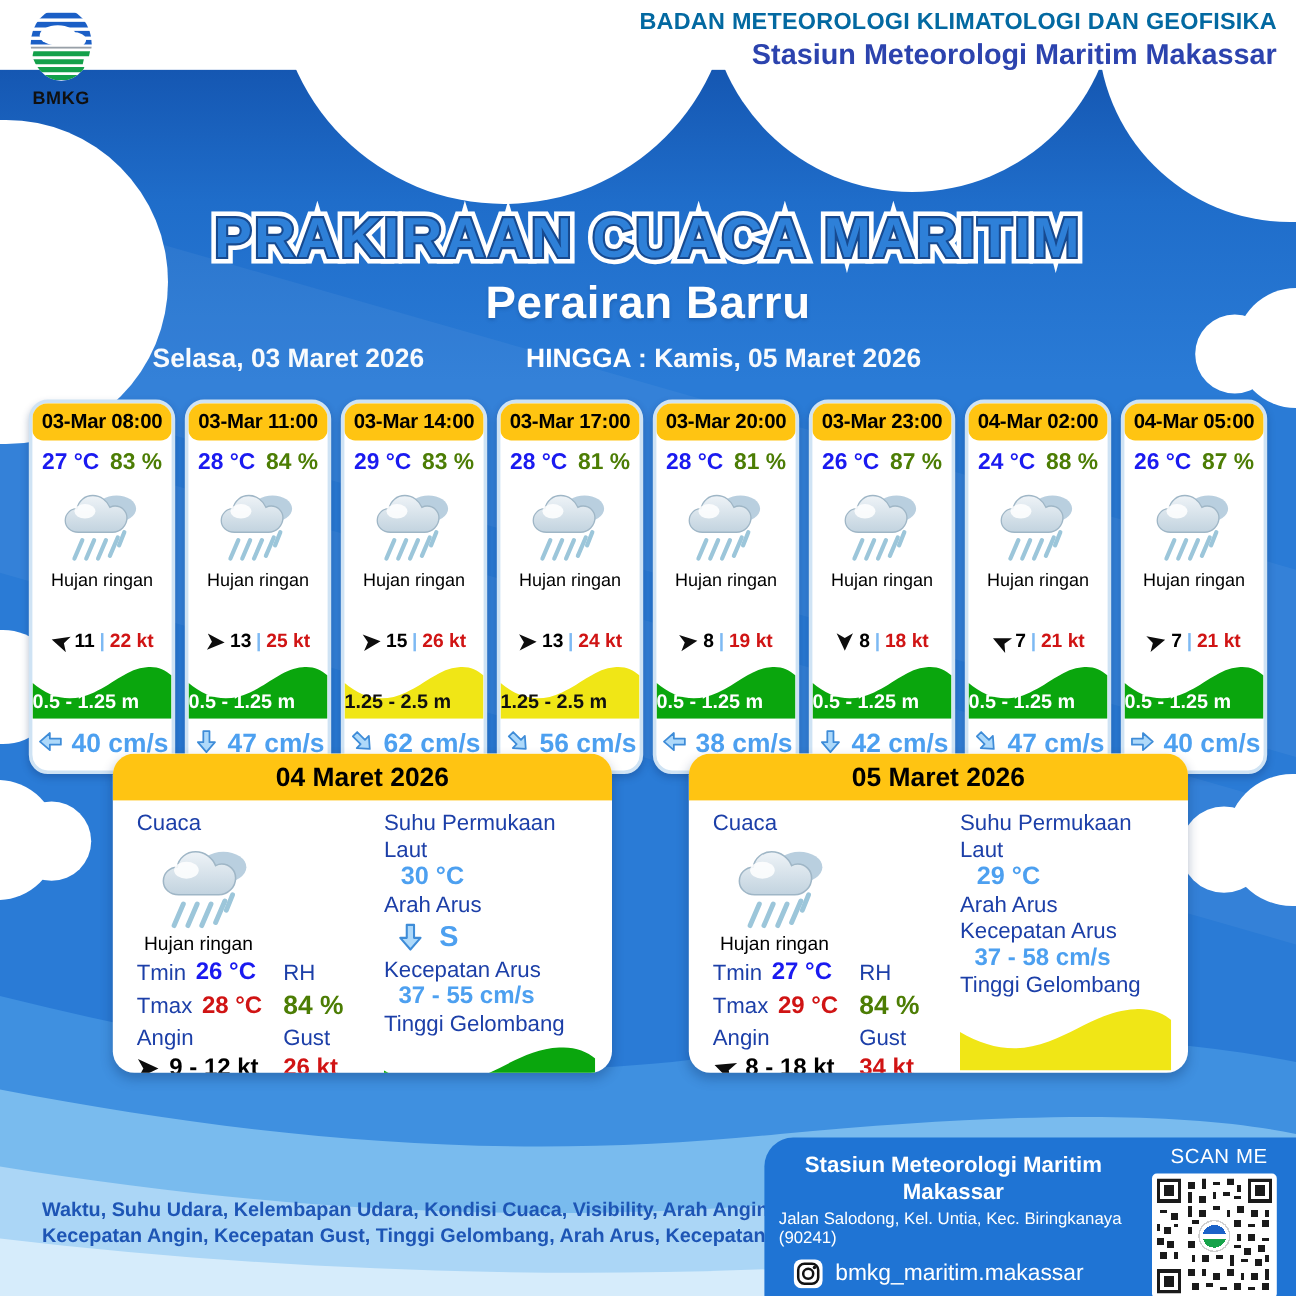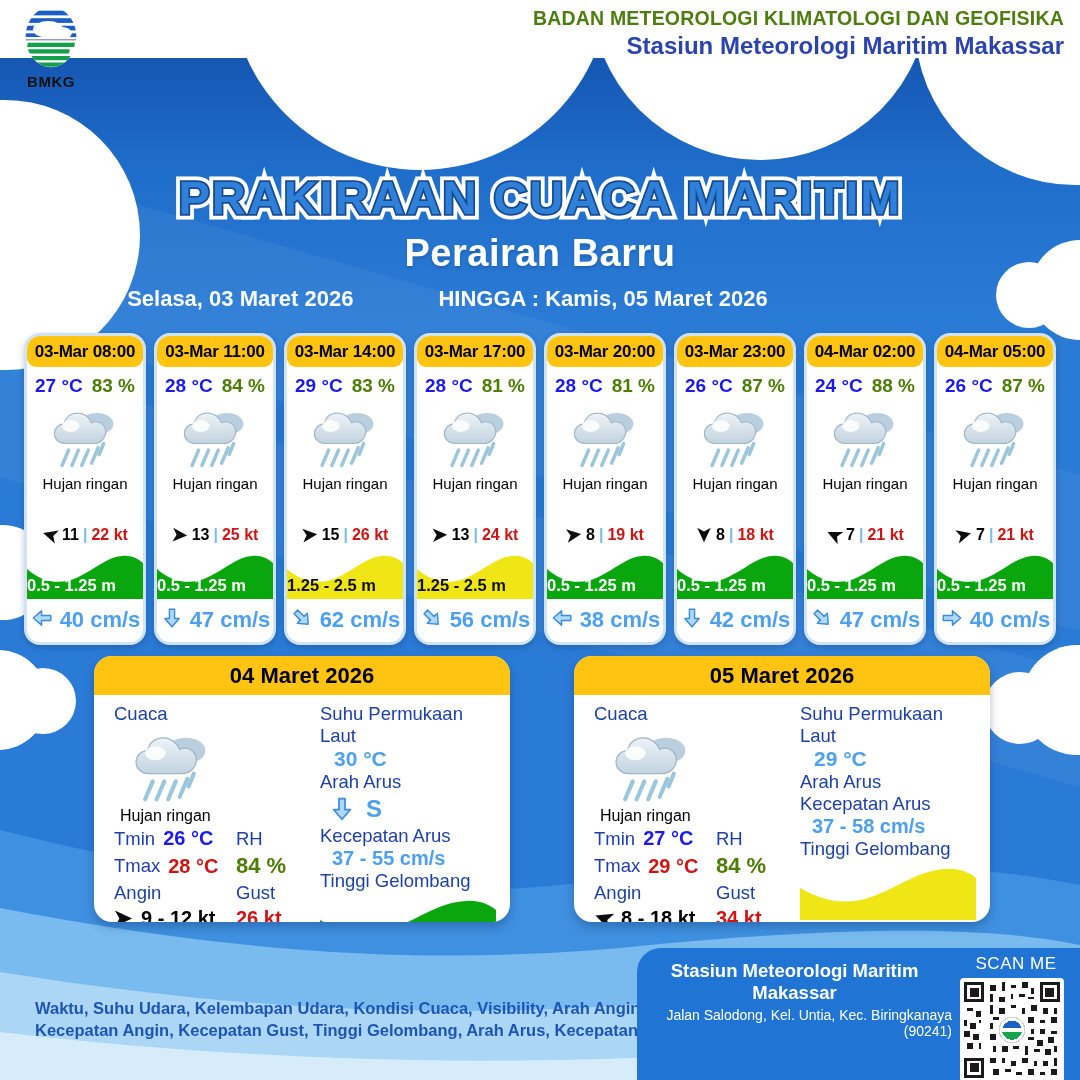--- a/index.html
+++ b/index.html
@@ -15,21 +15,21 @@
   .s2{width:1500px;height:110px;left:-140px;top:540px;transform:rotate(16deg);}
   .scallop,.cloud{position:absolute;background:#fff;border-radius:50%;}
   .topstrip{position:absolute;left:0;top:0;width:1080px;height:58px;background:#fff;}
 
   .bottomwaves{position:absolute;left:0;top:800px;width:1080px;height:280px;}
 
   
   .logo{position:absolute;left:18px;top:5px;width:66px;text-align:center;}
   .logo-label{font-weight:bold;font-size:15px;color:#101010;letter-spacing:.5px;margin-top:-2px;}
   .agency{position:absolute;right:16px;top:7px;text-align:right;}
-  .agency .l1{font-size:19.5px;font-weight:bold;color:#4d7c0f;letter-spacing:.2px;}
+  .agency .l1{font-size:19.5px;font-weight:bold;color:#0369a1;letter-spacing:.2px;}
   .agency .l2{font-size:24px;font-weight:bold;color:#2c43ae;margin-top:2px;}
 
   
   .title{position:absolute;left:0;right:0;top:170px;text-align:center;
          font-weight:bold;font-size:47px;letter-spacing:2px;}
   .title .back{position:absolute;left:0;right:0;top:0;color:#fff;
         -webkit-text-stroke:11px #ffffff;
         text-shadow:0 4px 3px rgba(16,52,110,.35);}
   .title .front{position:relative;color:#2e80d8;-webkit-text-stroke:3.5px #174a90;paint-order:stroke fill;}
   .subtitle{position:absolute;left:0;right:0;top:232px;text-align:center;
@@ -63,21 +63,21 @@
   .wavetext{position:absolute;left:0;right:0;bottom:4px;text-align:left;font-size:16.5px;font-weight:bold;}
   [data-level="green"] .wavefill{fill:var(--c-green,#0aa60d);}
   [data-level="green"] .wavetext,[data-level="green"].dwave .wavetext{color:#fff;}
   [data-level="yellow"] .wavefill{fill:var(--c-wave_yellow,#f0e616);}
   [data-level="yellow"] .wavetext{color:#101010;}
   .current{display:flex;align-items:flex-start;justify-content:center;gap:6px;
            padding:8px 0 9px;font-size:22px;font-weight:bold;color:var(--c-light_blue,#4da0f0);}
   .current svg{width:24px;height:22px;flex:none;}
 
   
-  .dcard{position:absolute;top:656px;width:416px;height:266px;background:#fff;border-radius:18px;
+  .dcard{position:absolute;top:628px;width:416px;height:266px;background:#fff;border-radius:18px;
          overflow:hidden;box-shadow:0 5px 10px rgba(10,40,90,.3);}
   #d1{left:94px;} #d2{left:574px;}
   .dhead{background:var(--c-yellow,#ffc412);text-align:center;font-size:22px;font-weight:bold;
          color:#000;padding:7px 0 6px;}
   .dbody{display:flex;padding:8px 14px 0 20px;}
   .dleft{width:202px;}
   .lbl{color:var(--c-label_blue,#1c3fa8);font-size:18.5px;}
   .dicon{height:82px;display:flex;align-items:flex-start;padding-left:14px;}
   .dicon svg{width:88px;height:82px;}
   .dwname{font-size:16px;color:#000;padding-left:6px;}
@@ -99,21 +99,21 @@
   .dwave{position:relative;width:176px;height:56px;margin-top:4px;}
   .dwave svg{position:absolute;inset:0;width:100%;height:100%;}
 
   
   .info{position:absolute;left:35px;top:998px;color:var(--c-info_blue,#1d55b5);
         font-weight:bold;font-size:16.5px;line-height:1.32;}
   .fpanel{position:absolute;left:637px;top:948px;right:-24px;bottom:-24px;
         background:var(--c-footer_blue,#1f74d4);border-radius:24px;color:#fff;}
   .ftxt{position:absolute;left:0;top:12px;width:315px;}
   .fstation{text-align:center;font-weight:bold;font-size:18.5px;}
-  .faddress{text-align:right;font-size:14px;margin-top:3px;}
+  .faddress{text-align:left;font-size:14px;margin-top:3px;padding-left:12px;}
   .frow{display:flex;align-items:center;gap:10px;margin:10px 0 0 24px;font-size:19px;}
   .frow svg{width:25px;height:25px;flex:none;}
   .qrwrap{position:absolute;right:32px;top:6px;width:112px;text-align:center;}
   .scanme{font-size:17px;color:#fff;letter-spacing:.5px;}
   .qr{width:104px;height:104px;background:#fff;border-radius:4px;margin-top:4px;
       display:flex;align-items:center;justify-content:center;}
   .qr svg{width:96px;height:96px;}
 </style>
 </head>
 <body>
@@ -654,20 +654,26 @@
 
   <div class="info">
     <div>Waktu, Suhu Udara, Kelembapan Udara, Kondisi Cuaca, Visibility, Arah Angin,</div>
     <div>Kecepatan Angin, Kecepatan Gust, Tinggi Gelombang, Arah Arus, Kecepatan Arus</div>
   </div>
 
   <div class="fpanel">
     <div class="ftxt">
       <div class="fstation">Stasiun Meteorologi Maritim Makassar</div>
       <div class="faddress">Jalan Salodong, Kel. Untia, Kec. Biringkanaya (90241)</div>
+      <div class="frow">
+        <svg viewBox="0 0 24 24">
+            <use href="#instaicon"></use>
+          </svg>
+        <span>bmkg_maritim.makassar</span>
+      </div>
 
     </div>
     <div class="qrwrap">
       <div class="scanme">SCAN ME</div>
       <div class="qr">
         <svg viewBox="0 0 33 33" style="shape-rendering:crispEdges">
             <use href="#qrcode"></use>
           </svg>
       </div>
     </div>

